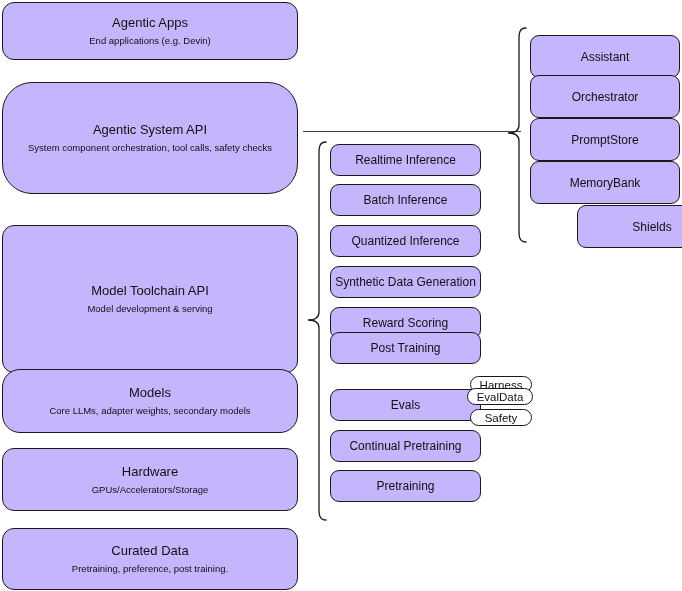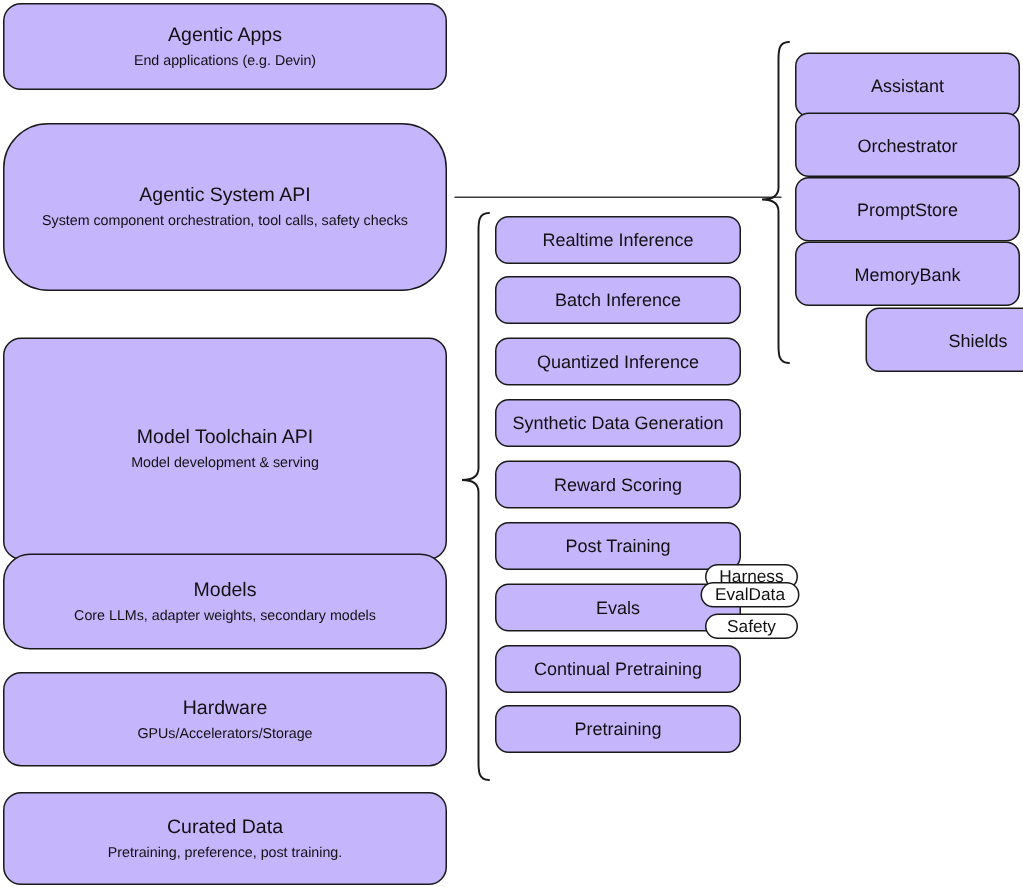--- a/index.html
+++ b/index.html
@@ -52,21 +52,21 @@
   .layer.has-sub .title { margin-top: 0; }
 
   
   .chip {
     border-radius: 9px;
     font-size: 12px;
     color: #111111;
   }
   .chip-mid {
     left: 330px;
-    width: 164px;
+    width: 151px;
     height: 32px;
   }
   .chip-right {
     left: 530px;
     width: 150px;
     height: 43px;
   }
 
   
   .pill {
@@ -153,21 +153,21 @@
   </div>
   <div class="rbox chip chip-mid" style="top:225px;">
     <span>Quantized Inference</span>
   </div>
   <div class="rbox chip chip-mid" style="top:266px;">
     <span>Synthetic Data Generation</span>
   </div>
   <div class="rbox chip chip-mid" style="top:307px;">
     <span>Reward Scoring</span>
   </div>
-  <div class="rbox chip chip-mid" style="top:348px;">
+  <div class="rbox chip chip-mid" style="top:332px;">
     <span>Post Training</span>
   </div>
   <div class="rbox chip chip-mid" style="top:389px;">
     <span>Evals</span>
   </div>
   <div class="rbox chip chip-mid" style="top:430px;">
     <span>Continual Pretraining</span>
   </div>
   <div class="rbox chip chip-mid" style="top:470px;">
     <span>Pretraining</span>

